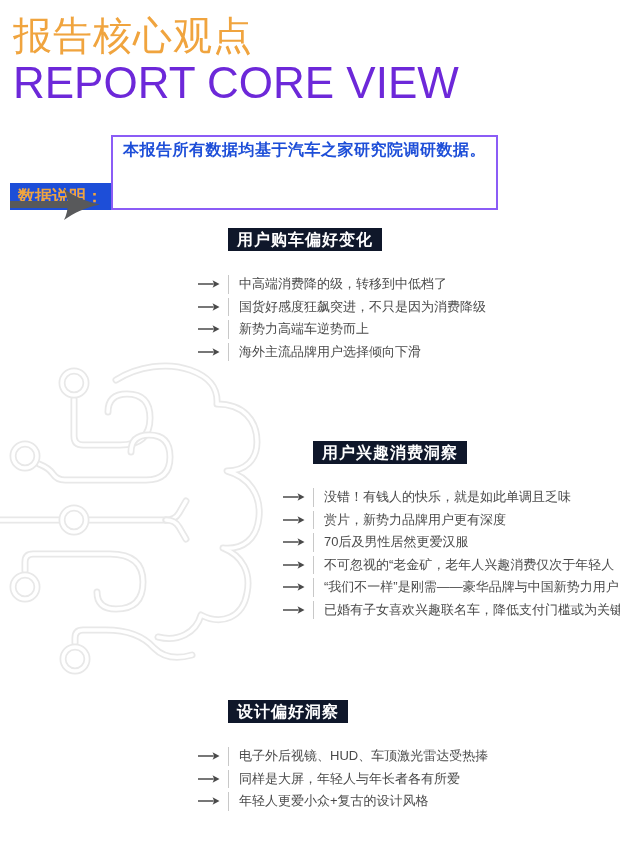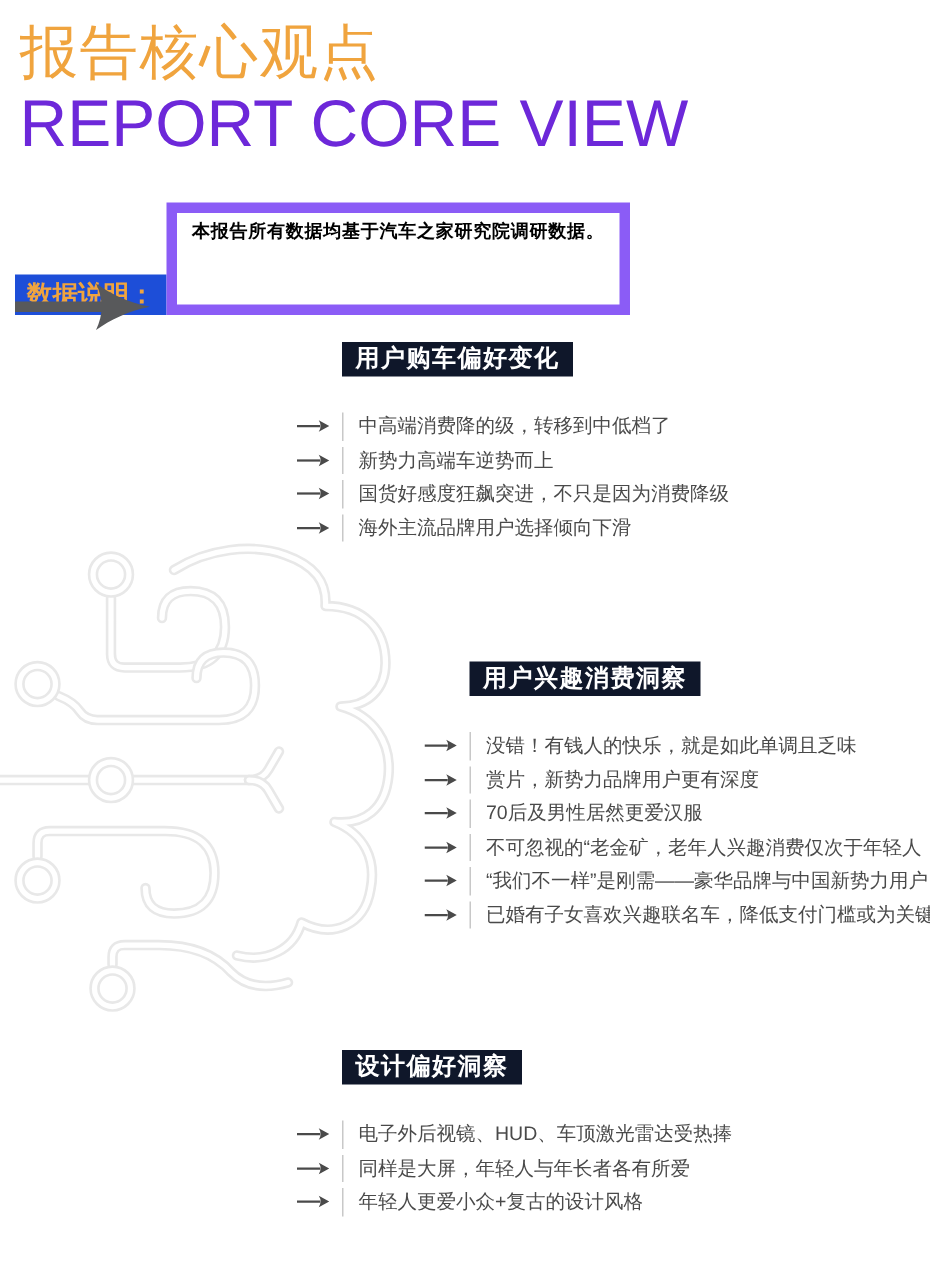--- a/index.html
+++ b/index.html
@@ -12,21 +12,21 @@
   .header{position:absolute;left:13px;top:14px;}
   .title-zh{font-size:39px;line-height:44px;letter-spacing:1px;color:#F0A43E;font-weight:400;}
   .title-en{font-size:44px;line-height:46px;color:#6d28d9;font-weight:400;margin-top:2px;}
   
   .note{position:absolute;left:10px;top:135px;display:flex;align-items:stretch;}
   .note-label{
     background:#1d4ed8;color:#F0A43E;font-size:17px;font-weight:bold;
     line-height:27px;padding:0 8px;white-space:nowrap;margin-top:48px;
   }
   .note-text{
-    border:7px solid #8b5cf6;color:#000000;font-size:12px;font-weight:600;
+    border:2px solid #8b5cf6;color:#1d4ed8;font-size:16px;font-weight:600;
     line-height:25px;padding:0 10px;white-space:nowrap;letter-spacing:0.5px;
   }
   
   .flow-arrow{position:absolute;left:10px;top:186px;}
   
   .brain{position:absolute;left:0;top:358px;}
   .brain .o{fill:none;stroke:#E8E8E8;stroke-width:7;stroke-linecap:round;stroke-linejoin:round;}
   .brain .of{fill:#ffffff;stroke:#E8E8E8;stroke-width:7;}
   .brain .i{fill:none;stroke:#ffffff;stroke-width:3.5;stroke-linecap:round;stroke-linejoin:round;}
   
@@ -119,30 +119,30 @@
         </span>
       <span class="rtext">中高端消费降的级，转移到中低档了</span>
     </div>
     <div class="row">
       <span class="arr">
           <svg width="22" height="10" viewBox="0 0 22 10">
             <line x1="0" y1="5" x2="15.5" y2="5" stroke="#4A4A4A" stroke-width="1.5"></line>
             <path d="M14.5,1.2 L21.5,5 L14.5,8.8 Q17,5 14.5,1.2 Z" fill="#4A4A4A"></path>
           </svg>
         </span>
+      <span class="rtext">国货好感度狂飙突进，不只是因为消费降级</span>
+    </div>
+    <div class="row">
+      <span class="arr">
+          <svg width="22" height="10" viewBox="0 0 22 10">
+            <line x1="0" y1="5" x2="15.5" y2="5" stroke="#4A4A4A" stroke-width="1.5"></line>
+            <path d="M14.5,1.2 L21.5,5 L14.5,8.8 Q17,5 14.5,1.2 Z" fill="#4A4A4A"></path>
+          </svg>
+        </span>
       <span class="rtext">新势力高端车逆势而上</span>
-    </div>
-    <div class="row">
-      <span class="arr">
-          <svg width="22" height="10" viewBox="0 0 22 10">
-            <line x1="0" y1="5" x2="15.5" y2="5" stroke="#4A4A4A" stroke-width="1.5"></line>
-            <path d="M14.5,1.2 L21.5,5 L14.5,8.8 Q17,5 14.5,1.2 Z" fill="#4A4A4A"></path>
-          </svg>
-        </span>
-      <span class="rtext">国货好感度狂飙突进，不只是因为消费降级</span>
     </div>
     <div class="row">
       <span class="arr">
           <svg width="22" height="10" viewBox="0 0 22 10">
             <line x1="0" y1="5" x2="15.5" y2="5" stroke="#4A4A4A" stroke-width="1.5"></line>
             <path d="M14.5,1.2 L21.5,5 L14.5,8.8 Q17,5 14.5,1.2 Z" fill="#4A4A4A"></path>
           </svg>
         </span>
       <span class="rtext">海外主流品牌用户选择倾向下滑</span>
     </div>

